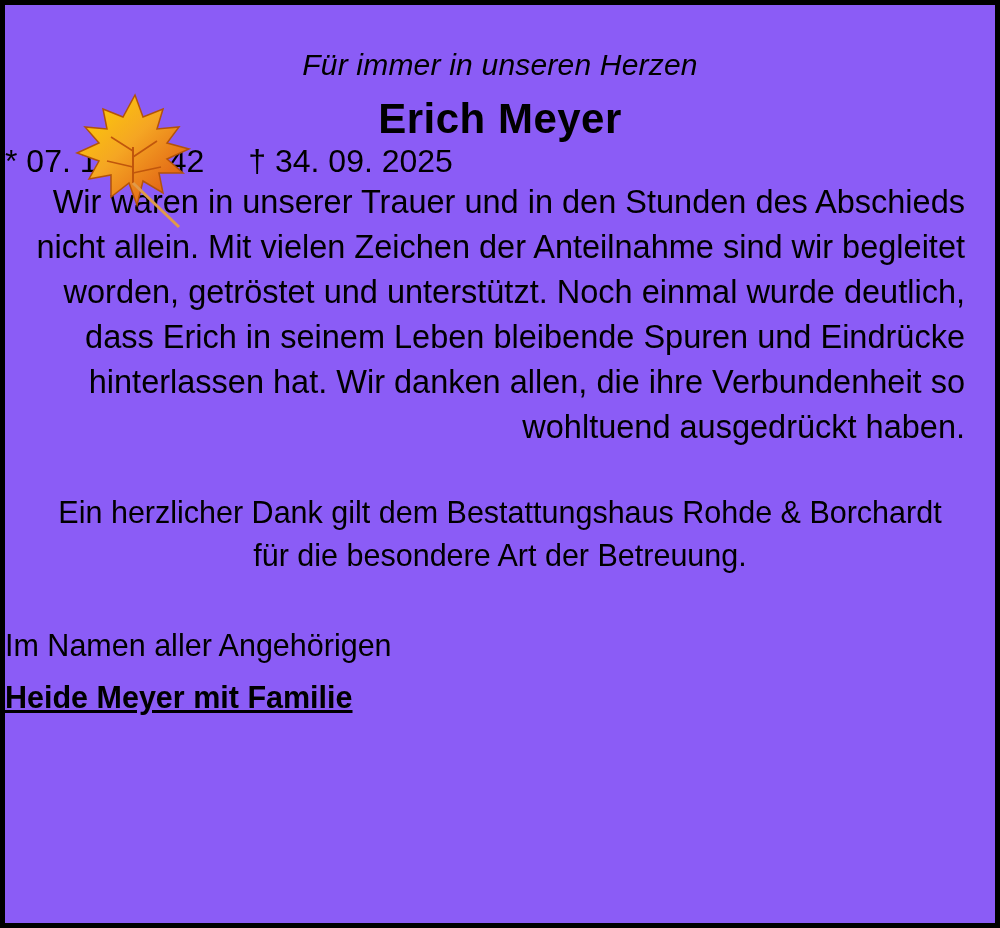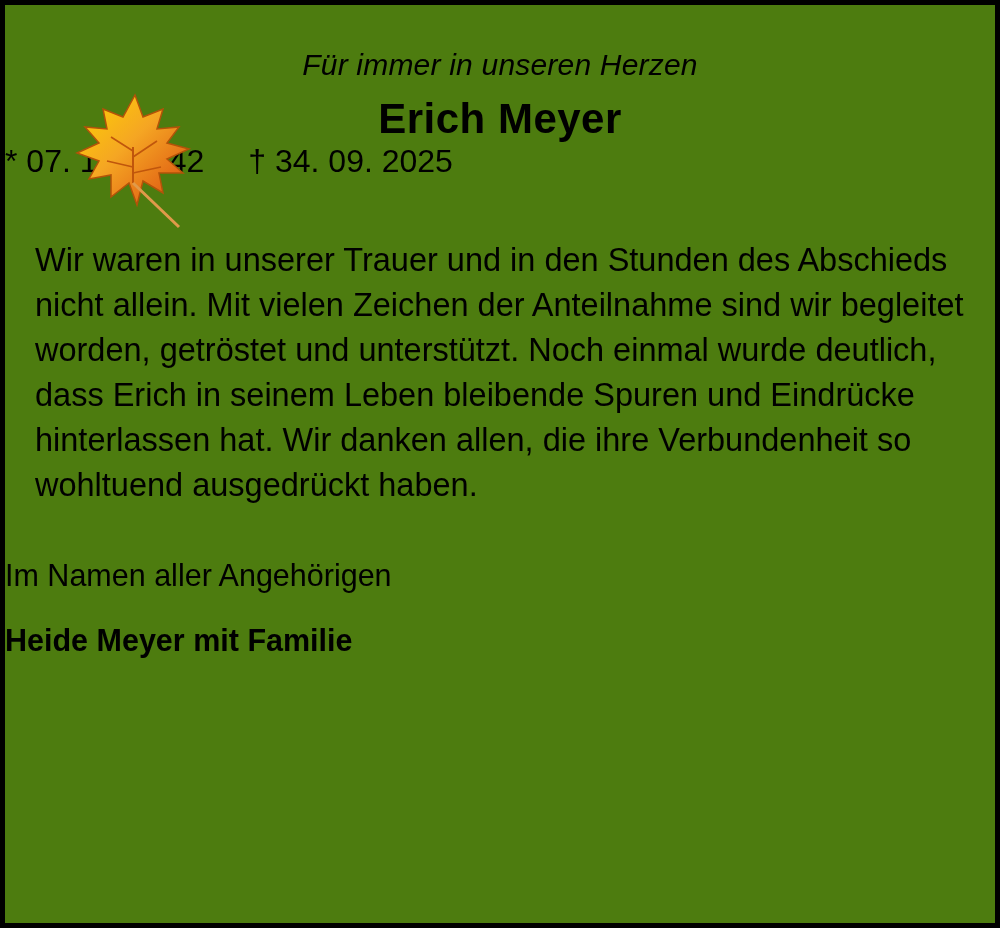--- a/index.html
+++ b/index.html
@@ -13,21 +13,21 @@
     font-family: "Liberation Sans", sans-serif;
     color: #000000;
     overflow: hidden;
   }
   .notice {
     position: relative;
     box-sizing: border-box;
     width: 1000px;
     height: 928px;
     border: 5px solid #000000;
-    background: #4d7c0f;
+    background: #8b5cf6;
     padding: 0;
   }
   .inner {
     position: relative;
     width: 100%;
     height: 100%;
     box-sizing: border-box;
   }
 
   
@@ -61,22 +61,21 @@
     line-height: 1.2;
     display: flex;
     justify-content: flex-start;
     gap: 44px;
   }
   .dates .birth, .dates .death {
     white-space: nowrap;
   }
 
   .body-text {
-    margin-top: 58px;
-    text-align: left;
+    text-align: right;
     font-size: 32.5px;
     line-height: 1.38;
     padding: 0 30px;
   }
   .body-text p {
     margin: 0;
   }
   .thanks {
     margin-top: 42px;
     text-align: center;
@@ -85,21 +84,21 @@
     padding: 0 40px;
   }
   .thanks p { margin: 0; }
 
   .signature {
     margin-top: 46px;
     font-size: 30.5px;
     line-height: 1.45;
   }
   .signature .onbehalf { font-weight: normal; }
-  .signature .family { font-weight: bold; margin-top: 20px; }
+  .signature .family { font-weight: bold; margin-top: 8px; text-decoration: underline; }
 </style>
 </head>
 <body>
 
 <div class="notice">
   <div class="inner">
 
     <div class="leaf">
       <svg viewBox="0 0 130 150" width="130" height="150" aria-hidden="true">
         <defs>
@@ -124,20 +123,23 @@
       <div class="dates">
         <span class="birth">* 07. 12. 1942</span>
         <span class="death">† 34. 09. 2025</span>
       </div>
     </div>
 
     <div class="body-text">
       <p>Wir waren in unserer Trauer und in den Stunden des Abschieds nicht allein. Mit vielen Zeichen der Anteilnahme sind wir begleitet worden, getröstet und unterstützt. Noch einmal wurde deutlich, dass Erich in seinem Leben bleibende Spuren und Eindrücke hinterlassen hat. Wir danken allen, die ihre Verbundenheit so wohltuend ausgedrückt haben.</p>
     </div>
 
+    <div class="thanks">
+      <p>Ein herzlicher Dank gilt dem Bestattungshaus Rohde &amp; Borchardt für die besondere Art der Betreuung.</p>
+    </div>
 
     <div class="signature">
       <div class="onbehalf">Im Namen aller Angehörigen</div>
       <div class="family">Heide Meyer mit Familie</div>
     </div>
 
   </div>
 </div>
 
 </body></html>

